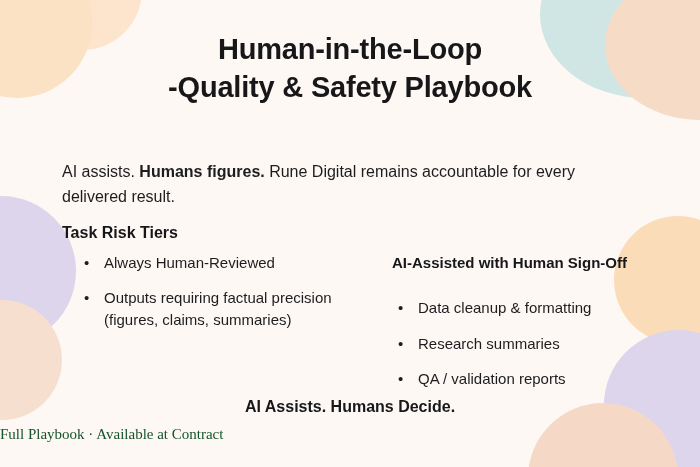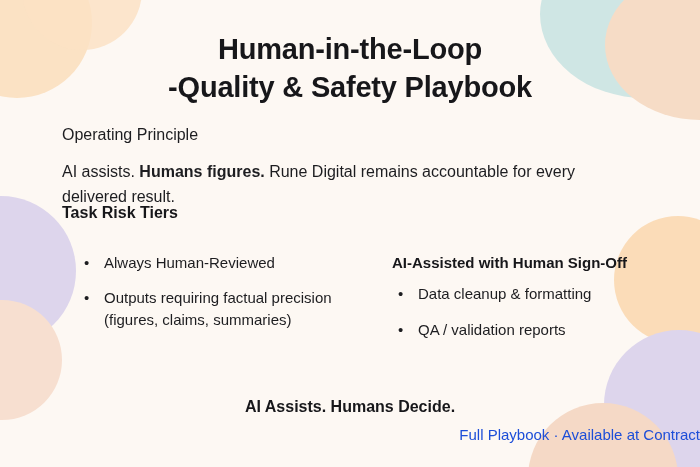--- a/index.html
+++ b/index.html
@@ -128,21 +128,21 @@
     width: 540px;
     font-size: 16px;
     color: #1d1d20;
     line-height: 1.55;
   }
   .principle b { font-weight: bold; }
 
   .tiers-heading {
     position: absolute;
     left: 62px;
-    top: 204px;
+    top: 224px;
     font-size: 16px;
     font-weight: bold;
     color: #17171a;
   }
 
   .col-left {
     position: absolute;
     left: 78px;
     top: 252px;
     width: 300px;
@@ -151,21 +151,21 @@
     position: absolute;
     left: 392px;
     top: 252px;
     width: 265px;
   }
   .col-right-heading {
     font-size: 15px;
     font-weight: bold;
     color: #17171a;
     line-height: 1.42;
-    margin-bottom: 10px;
+    margin-bottom: 24px;
   }
   ul.bullets {
     list-style: none;
     margin: 0;
     padding: 0;
   }
   ul.bullets li {
     position: relative;
     padding-left: 26px;
     margin-bottom: 14px;
@@ -190,23 +190,24 @@
     text-align: center;
     font-size: 16px;
     font-weight: bold;
     color: #17171a;
   }
   .footer-sub {
     position: absolute;
     left: 0;
     right: 0;
     top: 426px;
-    text-align: right;
-    font-size: 15px;
-    color: #1d4ed8;
+    text-align: left;
+    font-size: 15px;
+    color: #14532d;
+    font-family: Liberation Serif, serif;
   }
 </style>
 </head>
 <body>
 
 <div class="slide">
 
   <div class="blob blob-top-left"></div>
   <div class="blob blob-top-left-2"></div>
   <div class="blob blob-top-right"></div>
@@ -217,39 +218,39 @@
   <div class="blob blob-right-low"></div>
   <div class="blob blob-bottom-right"></div>
 
   <div class="content">
 
     <div class="title">
       <span>Human-in-the-Loop</span>
       <span class="line2">-Quality &amp; Safety Playbook</span>
     </div>
 
-    <div class="section-label">Operating Principle</div>
 
     <div class="principle">
       <span>AI assists. </span><b>Humans figures.</b><span> Rune Digital remains accountable for every delivered result.</span>
     </div>
 
     <div class="tiers-heading">Task Risk Tiers</div>
 
     <div class="col-left">
       <ul class="bullets">
         <li>Always Human-Reviewed</li>
         <li>Outputs requiring factual precision (figures, claims, summaries)</li>
       </ul>
     </div>
 
     <div class="col-right">
       <div class="col-right-heading">AI-Assisted with Human Sign-Off</div>
       <ul class="bullets">
         <li>Data cleanup &amp; formatting</li>
+        <li>Research summaries</li>
         <li>QA / validation reports</li>
       </ul>
     </div>
 
     <div class="footer-bold">AI Assists. Humans Decide.</div>
     <div class="footer-sub">Full Playbook · Available at Contract</div>
 
   </div>
 </div>
 

